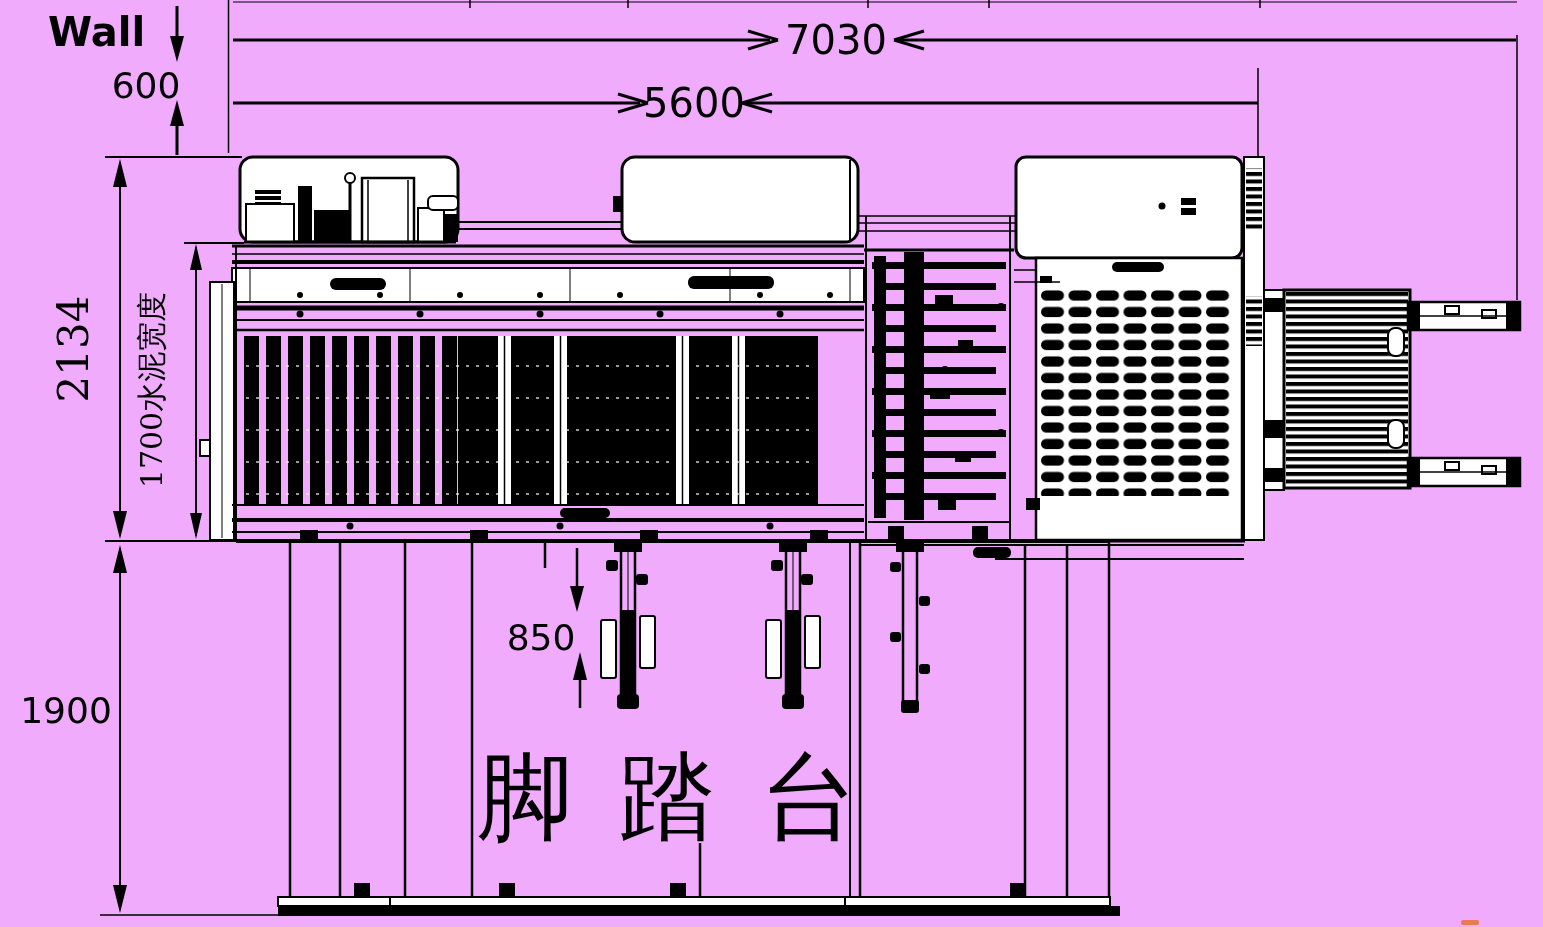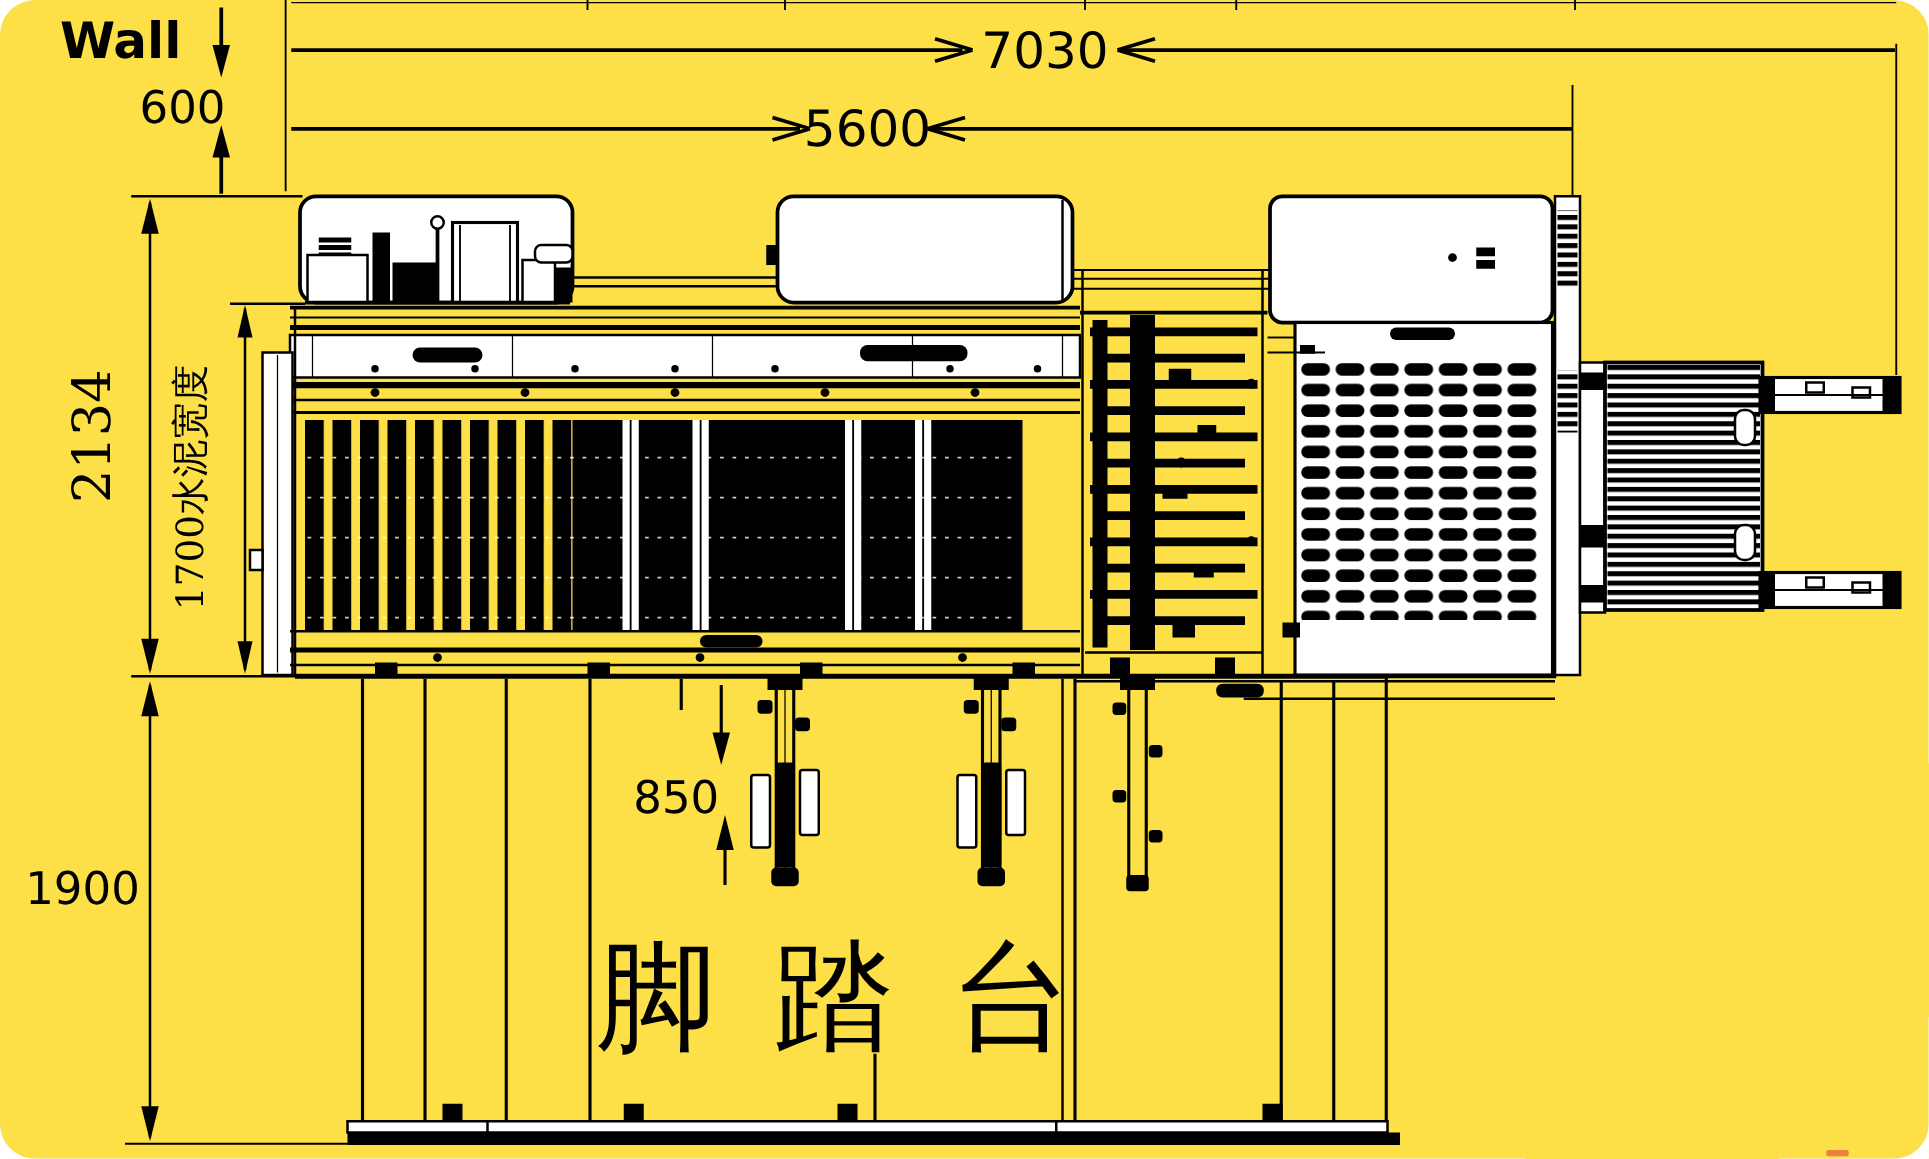--- a/index.html
+++ b/index.html
@@ -1,16 +1,16 @@
 <!DOCTYPE html>
 <html><head>
 <meta charset="utf-8">
 <style>
   html,body{margin:0;padding:0;background:#ffffff;}
-  .stage{position:relative;width:1543px;height:927px;background:#fde047;overflow:hidden;border-radius:28px;}
+  .stage{position:relative;width:1543px;height:927px;background:#f0abfc;overflow:hidden;}
   svg{display:block;}
   .dim-txt{font-family:"DejaVu Sans","Liberation Sans",sans-serif;font-size:40px;fill:#000;}
   .dim-txt-sm{font-family:"DejaVu Sans","Liberation Sans",sans-serif;font-size:36px;fill:#000;}
   .dim-serif{font-family:"DejaVu Serif","Liberation Serif",serif;font-size:42px;fill:#000;}
   .dim-serif-sm{font-family:"DejaVu Serif","Liberation Serif",serif;font-size:30px;fill:#000;}
   .wall-txt{font-family:"DejaVu Sans","Liberation Sans",sans-serif;font-weight:bold;font-size:40px;fill:#000;}
   .big-cjk{font-family:"DejaVu Serif","Liberation Serif",serif;font-size:96px;fill:#000;letter-spacing:46px;}
   .s1{stroke:#000;stroke-width:1;fill:none}
   .s15{stroke:#000;stroke-width:1.5;fill:none}
   .s2{stroke:#000;stroke-width:2;fill:none}

